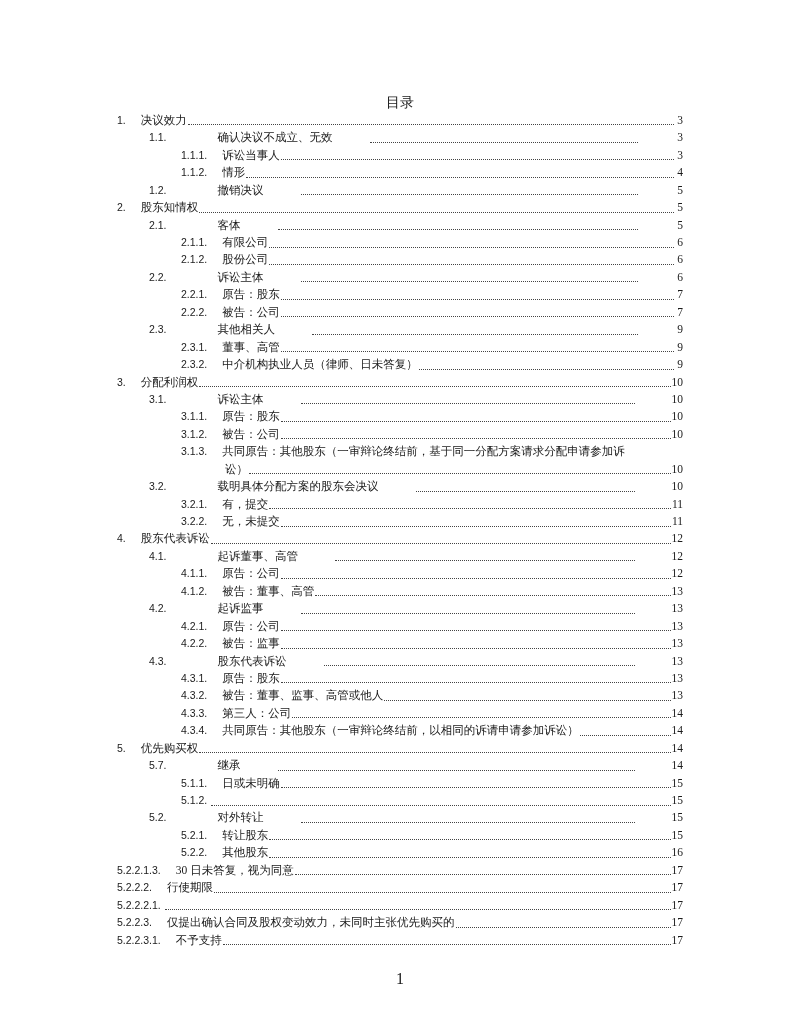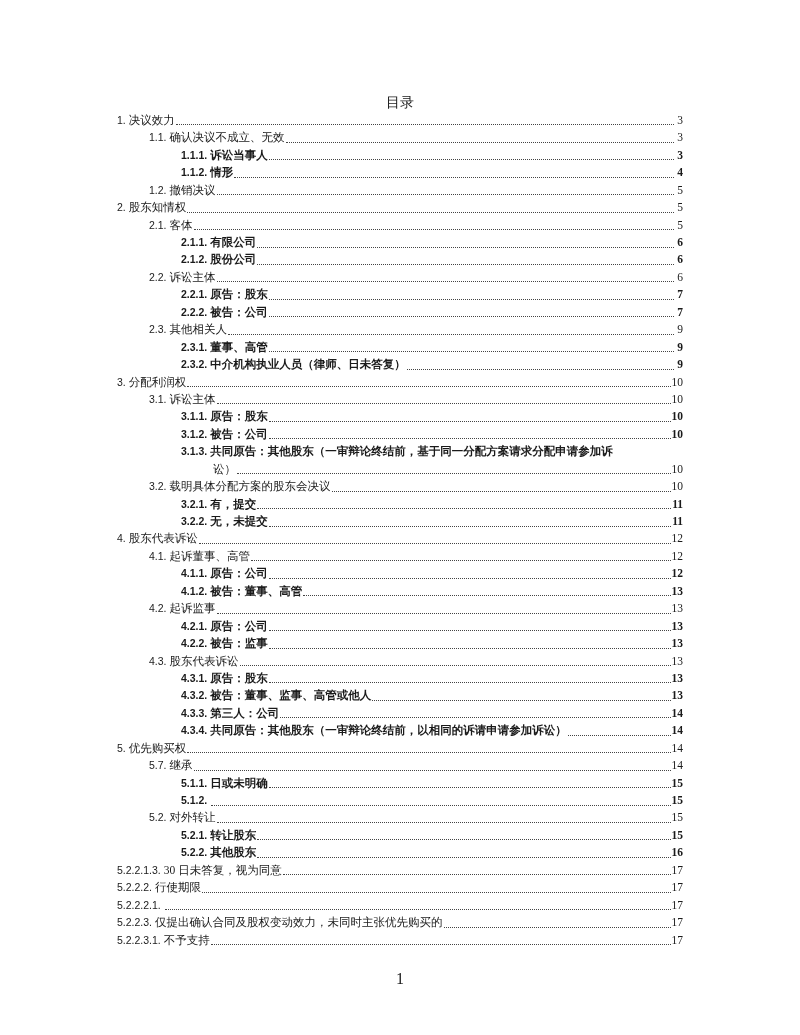--- a/index.html
+++ b/index.html
@@ -13,24 +13,24 @@
     position: absolute; left: 0; width: 800px; top: 94px;
     text-align: center; font-size: 14px; line-height: 18px;
   }
   .toc-list { position: absolute; left: 117px; top: 112px; width: 566px; }
   .toc-row {
     display: flex; align-items: flex-end; height: 17.45px;
     font-size: 11.5px; line-height: 17.45px; white-space: nowrap;
     cursor: pointer;
   }
   .toc-row.l1 { padding-left: 0; }
-  .toc-row.l2 { padding-left: 32px; }
-  .toc-row.l3 { padding-left: 64px; font-weight: bold; }
+  .toc-row.l2 { padding-left: 32px; gap: 36px; }
+  .toc-row.l3 { padding-left: 64px; }
   .toc-row .num { font-family: "Liberation Sans", "DejaVu Sans", sans-serif; font-size: 10.5px; margin-right: 3px; }
-  .toc-row .label { flex: 0 0 auto; }
+  .toc-row .label { flex: 0 0 auto; margin-left: 12px; }
   .toc-row .dots {
     flex: 1 1 auto; overflow: hidden; margin: 0 1px;
     border-bottom: 1px dotted #444; height: 1px; margin-bottom: 4px;
   }
   .toc-row .page-no { flex: 0 0 auto; text-align: right; min-width: 8px; }
   .toc-row.wrap2 { padding-left: 96px; }
   .page-number {
     position: absolute; left: 0; width: 800px; top: 970px;
     text-align: center; font-size: 16px;
   }

